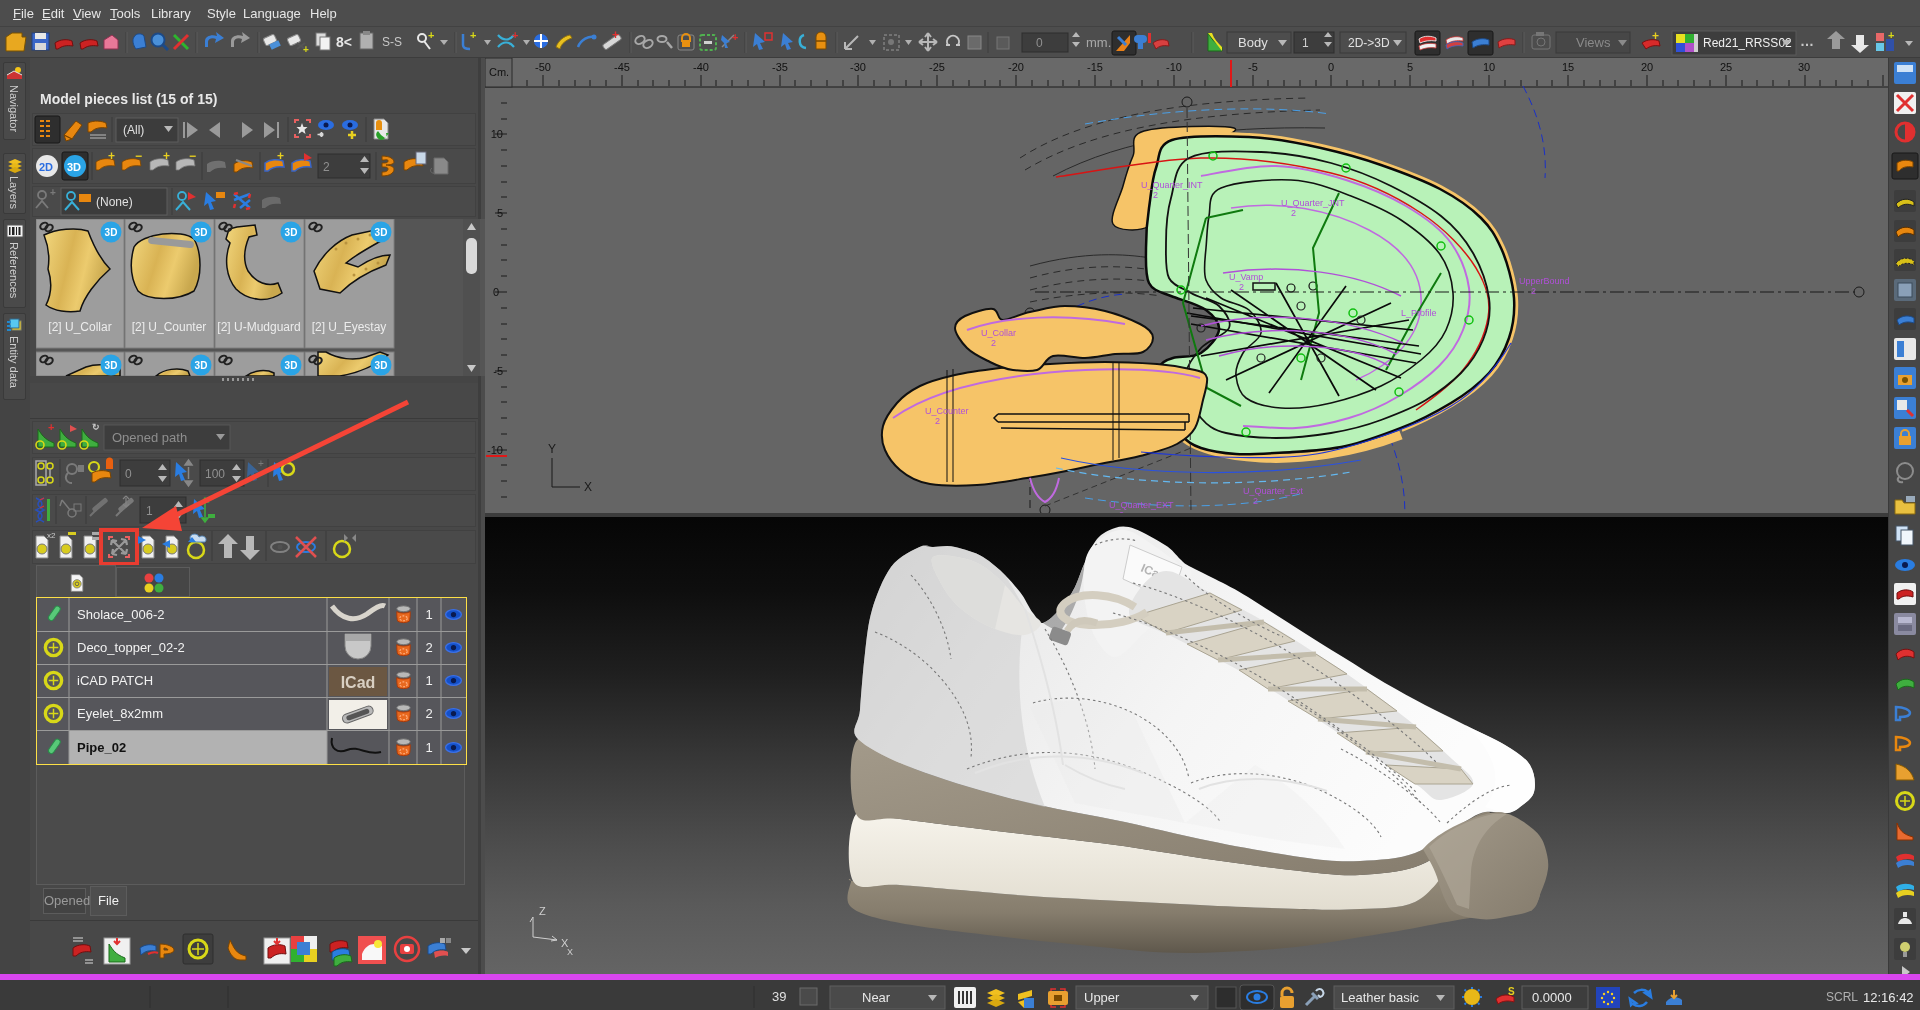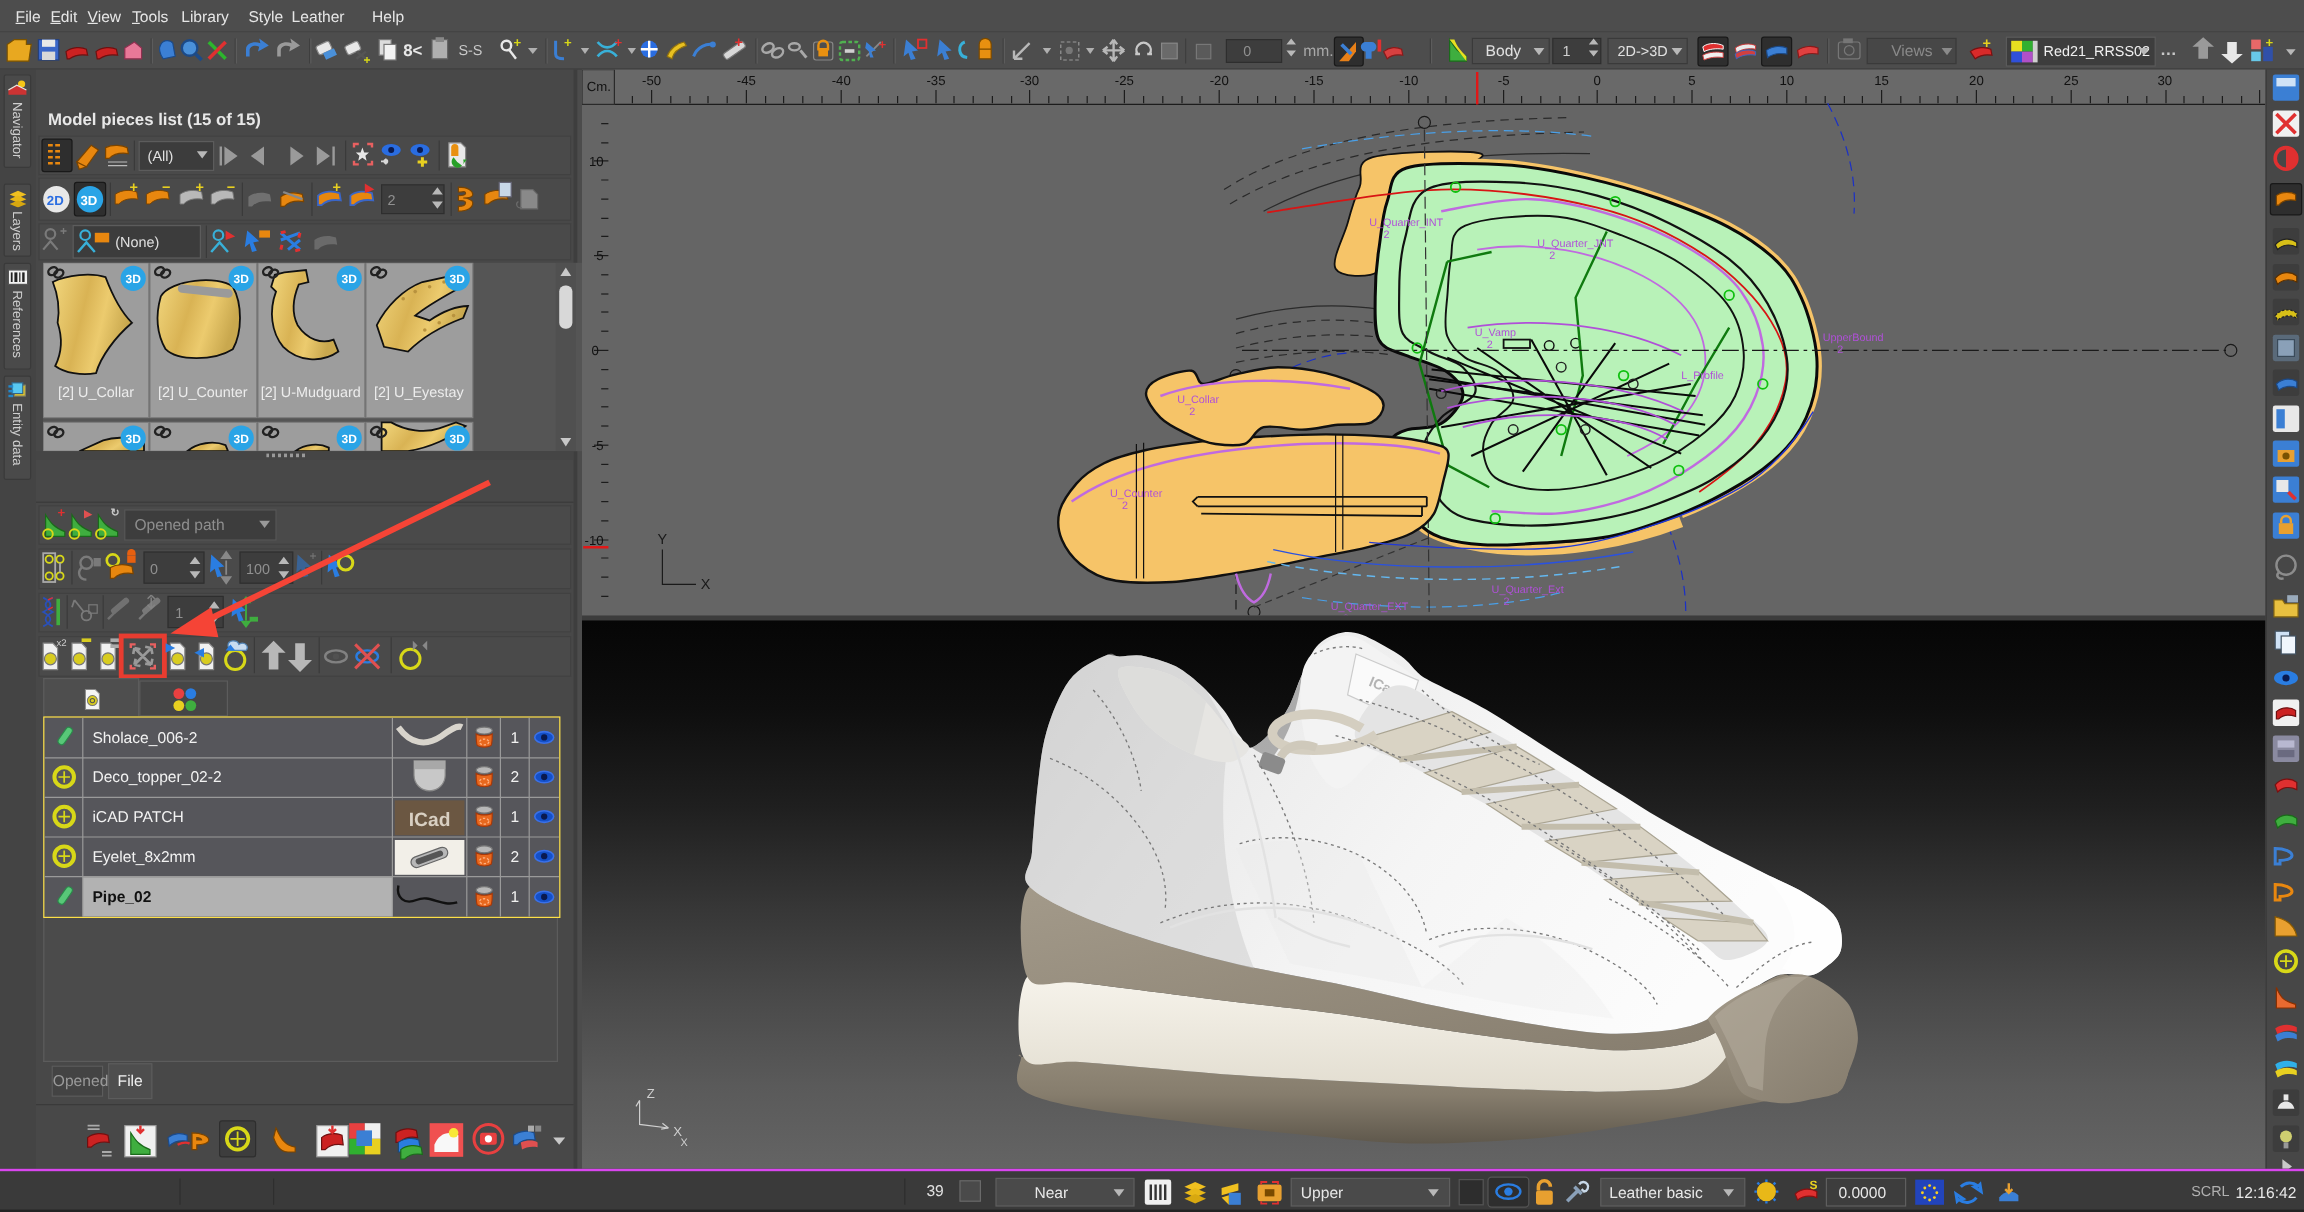--- a/index.html
+++ b/index.html
@@ -35,21 +35,21 @@
 
 #grid { left:6px; top:161px; width:461px; height:157px; background:#585858; }
 
 
 .acctab { position:absolute; border:1px solid #5c5c5c; background:#4a4a4a; }
 #acctable { position:absolute; left:6px; top:539px; width:431px; height:168px;
   background:#56565b; border:1px solid #fde047; }
 
 
 #statusbar { left:0; top:974px; width:1920px; height:36px; background:#3a3a3a;
-  border-top:2px solid #d946ef; color:#e5e5e5; font-size:13px; }
+  border-top:6px solid #d946ef; color:#e5e5e5; font-size:13px; }
 #statusbar .bstrip { position:absolute; left:0; top:32px; width:1920px; height:4px; background:#232323; }
 
 
 #view2d { left:485px; top:58px; width:1403px; height:455px; background:#656565; overflow:hidden;}
 #view3d { left:485px; top:517px; width:1403px; height:457px; overflow:hidden;
   background:linear-gradient(180deg,#060606 0%,#0e0e0e 16%,#1f1f1f 34%,#363636 52%,#4b4b4b 70%,#5a5a5a 85%,#646464 100%); }
 #rightbar { left:1888px; top:58px; width:32px; height:916px; background:#474747; border-left:1px solid #3a3a3a; }
 </style>
 </head>
 <body>
@@ -88,21 +88,21 @@
 </defs>
 </svg>
 
 <div id="menubar" class="abs">
   <span style="left:13px"><u>F</u>ile</span>
   <span style="left:42px"><u>E</u>dit</span>
   <span style="left:73px"><u>V</u>iew</span>
   <span style="left:110px"><u>T</u>ools</span>
   <span style="left:151px">Library</span>
   <span style="left:207px">Style</span>
-  <span style="left:243px">Leather</span>
+  <span style="left:243px">Language</span>
   <span style="left:310px">Help</span>
 </div>
 
 <div id="toolbar" class="abs">
 <svg class="abs" style="left:0;top:0" width="1920" height="31" viewBox="0 0 1920 31">
 
   <path d="M6 10 L12 6 L22 6 L22 10 L26 10 L24 24 L6 24 Z" fill="#e8a820" stroke="#7a5200"></path>
   <rect x="32" y="6" width="17" height="17" fill="#3a66c8" stroke="#23407e"></rect>
         <rect x="35" y="6" width="11" height="6" fill="#e8e8e8"></rect>
         <rect x="35" y="16" width="11" height="7" fill="#d8d8d8"></rect>

